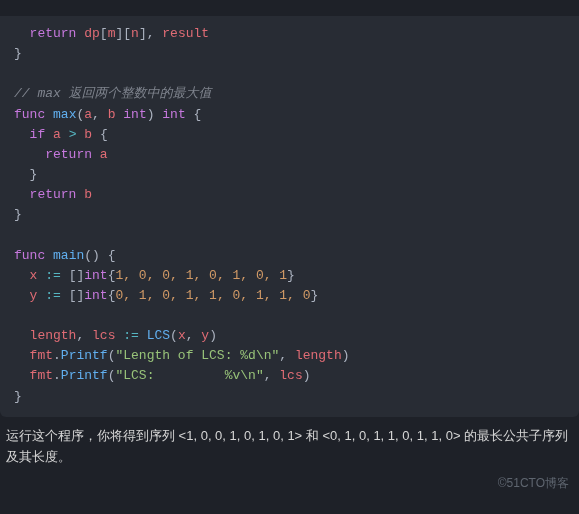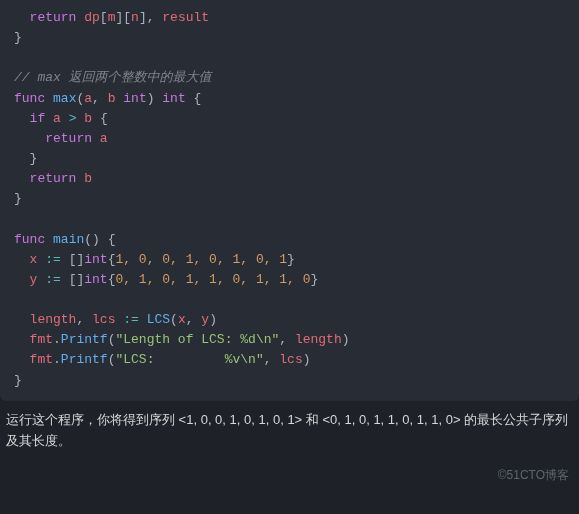--- a/index.html
+++ b/index.html
@@ -11,20 +11,21 @@
     font-size: 13px;
     color: #c9d1d9;
     overflow: hidden;
     position: relative;
   }
   .code-block {
     background: #282c34;
     padding: 8px 0 10px 0;
     border-radius: 0 0 6px 6px;
     margin-bottom: 8px;
+    margin-top: 16px;
   }
   pre {
     font-family: Consolas, "Courier New", monospace;
     font-size: 13px;
     line-height: 1.55;
     color: #abb2bf;
     padding: 0 14px;
     white-space: pre;
   }
   .k  { color: #c678dd; } 
@@ -40,21 +41,21 @@
   .article {
     padding: 0 10px 0 6px;
     color: #d6d6d6;
     font-size: 13px;
     line-height: 1.65;
   }
   .article p { margin-bottom: 10px; }
   .watermark {
     position: absolute;
     right: 10px;
-    bottom: 30px;
+    bottom: 22px;
     color: #6e7681;
     font-size: 12px;
     opacity: 0.8;
   }
 </style>
 </head>
 <body>
 
 <div class="code-block">
 <pre><span class="p">  </span><span class="k">return</span><span class="p"> </span><span class="id">dp</span><span class="p">[</span><span class="id">m</span><span class="p">][</span><span class="id">n</span><span class="p">], </span><span class="id">result</span>

